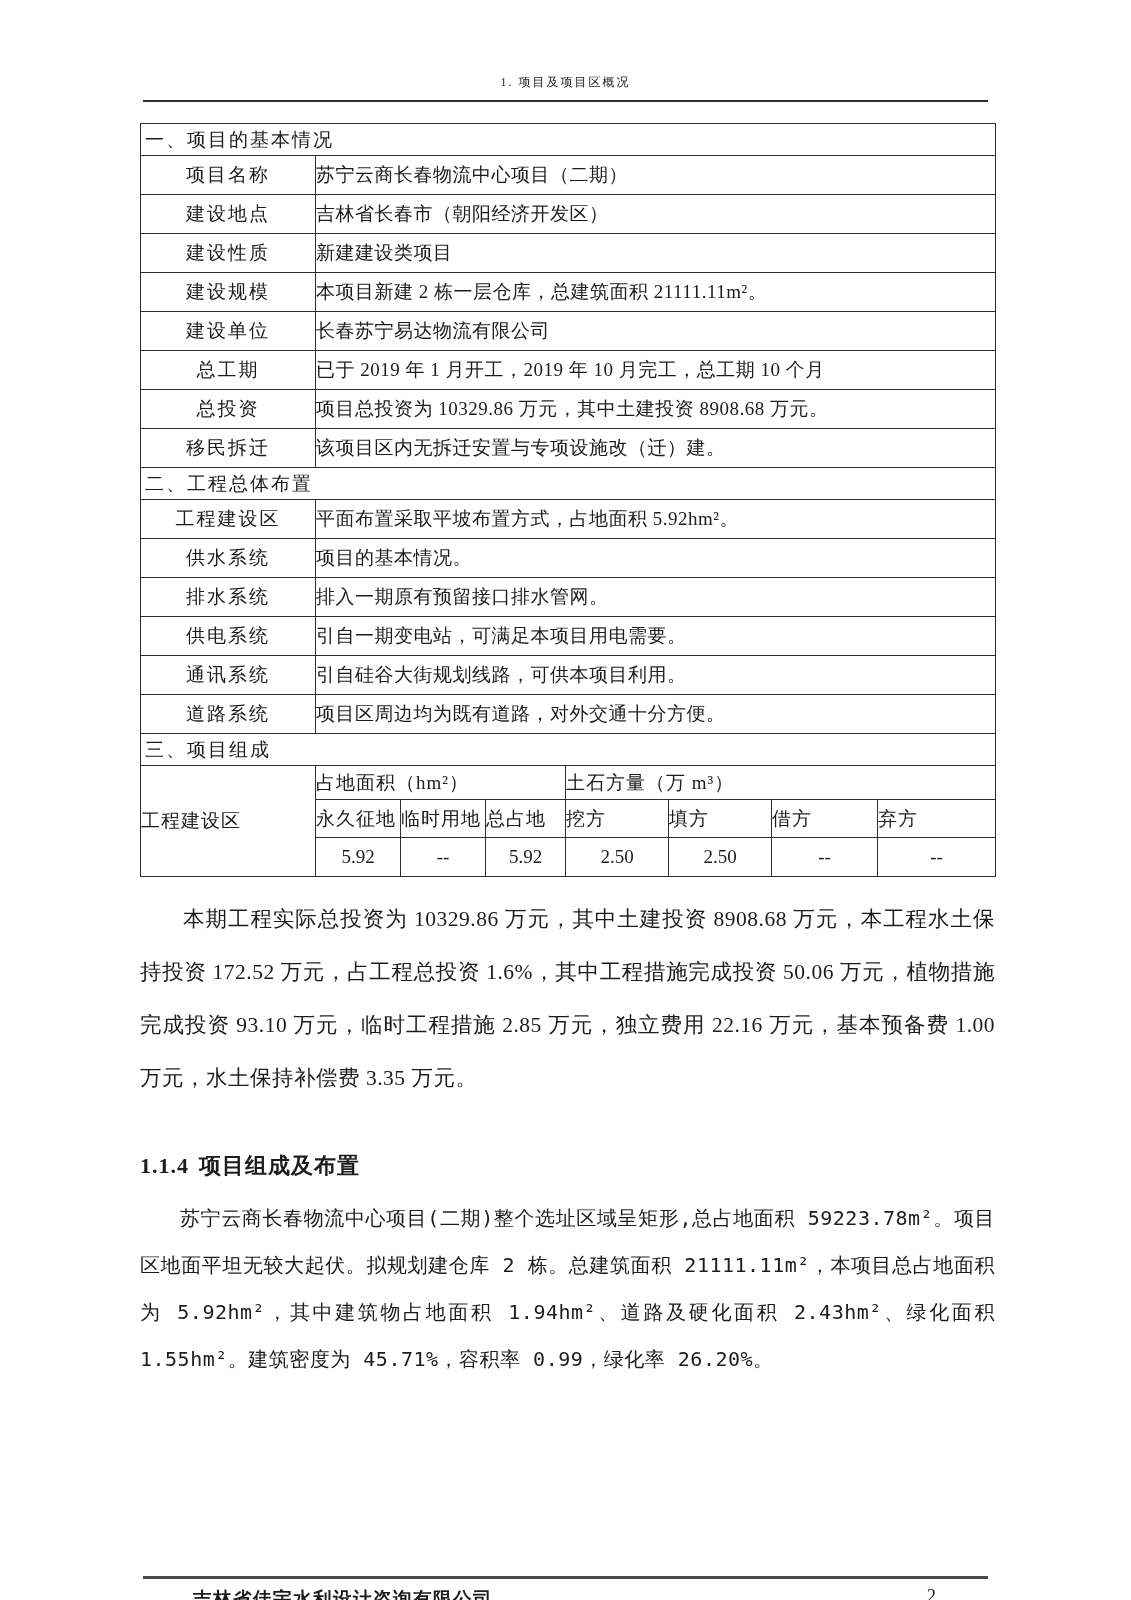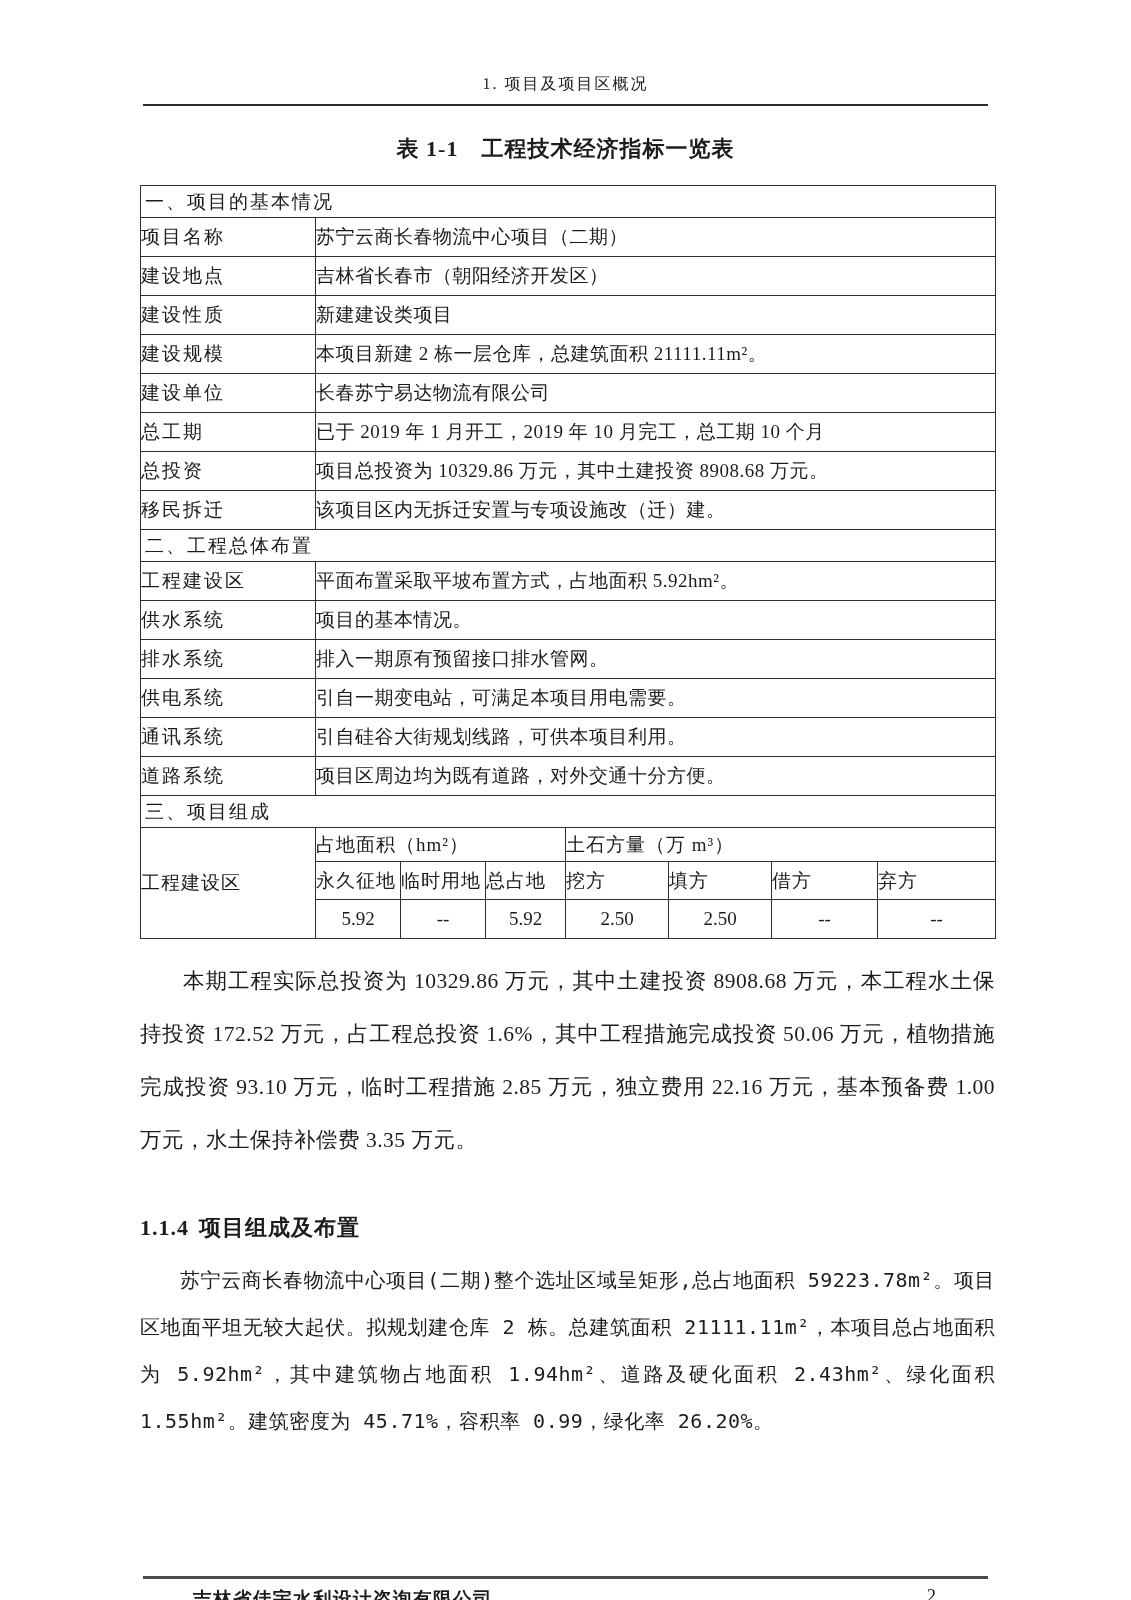--- a/index.html
+++ b/index.html
@@ -7,21 +7,21 @@
     position:relative;
     width:1131px; height:1600px;
     margin:0 auto;
     background:#ffffff;
     font-family:"Liberation Serif","DejaVu Serif",serif;
     color:#1c1c1c;
     overflow:hidden;
   }
   
   .running-header { margin:0 143px; padding-top:74px; }
-  .header-text { text-align:center; font-size:16px; letter-spacing:2px; color:#222; }
+  .header-text { text-align:center; font-size:12px; letter-spacing:2px; color:#222; }
   .header-rule { margin-top:9px; border-bottom:2.5px solid #2e2e2e; }
 
   
   .table-title { margin-top:28px; text-align:center; font-weight:bold; font-size:22px; letter-spacing:1px; }
 
   
   table.main-table {
     margin:21px 0 0 140px;
     width:855px;
     border-collapse:collapse;
@@ -29,21 +29,21 @@
   }
   table.main-table td {
     border:1px solid #2e2e2e;
     font-size:19px;
     padding:0;
     overflow:hidden;
     white-space:nowrap;
   }
   tr.section-row td { height:31px; padding-left:4px; letter-spacing:2px; }
   tr.data-row td { height:38px; }
-  td.cell-label { letter-spacing:2px; }
+  td.cell-label { text-align:center; letter-spacing:2px; }
   td.cell-value { padding-left:9px; letter-spacing:0.5px; }
   tr.sub-header1 td { height:33px; text-align:left; letter-spacing:1px; }
   tr.sub-header2 td { height:37px; letter-spacing:1px; }
   tr.sub-values td { height:38px; text-align:center; }
 
   
   .sec-heading { margin:46px 136px 0 140px; font-size:22px; font-weight:bold; letter-spacing:1px; }
   .sec-heading .sec-num { margin-right:10px; }
   .body-para {
     margin:16px 136px 0 140px;
@@ -70,21 +70,20 @@
 </head>
 <body>
 
 <div class="page">
 
   <div class="running-header">
     <div class="header-text">1. 项目及项目区概况</div>
     <div class="header-rule"></div>
   </div>
 
-  <div class="table-title">表 1-1　工程技术经济指标一览表</div>
 
   <table class="main-table">
     <colgroup>
       <col style="width:175px">
         <col style="width:85px">
         <col style="width:85px">
         <col style="width:80px">
       <col style="width:103px">
         <col style="width:103px">
         <col style="width:106px">

